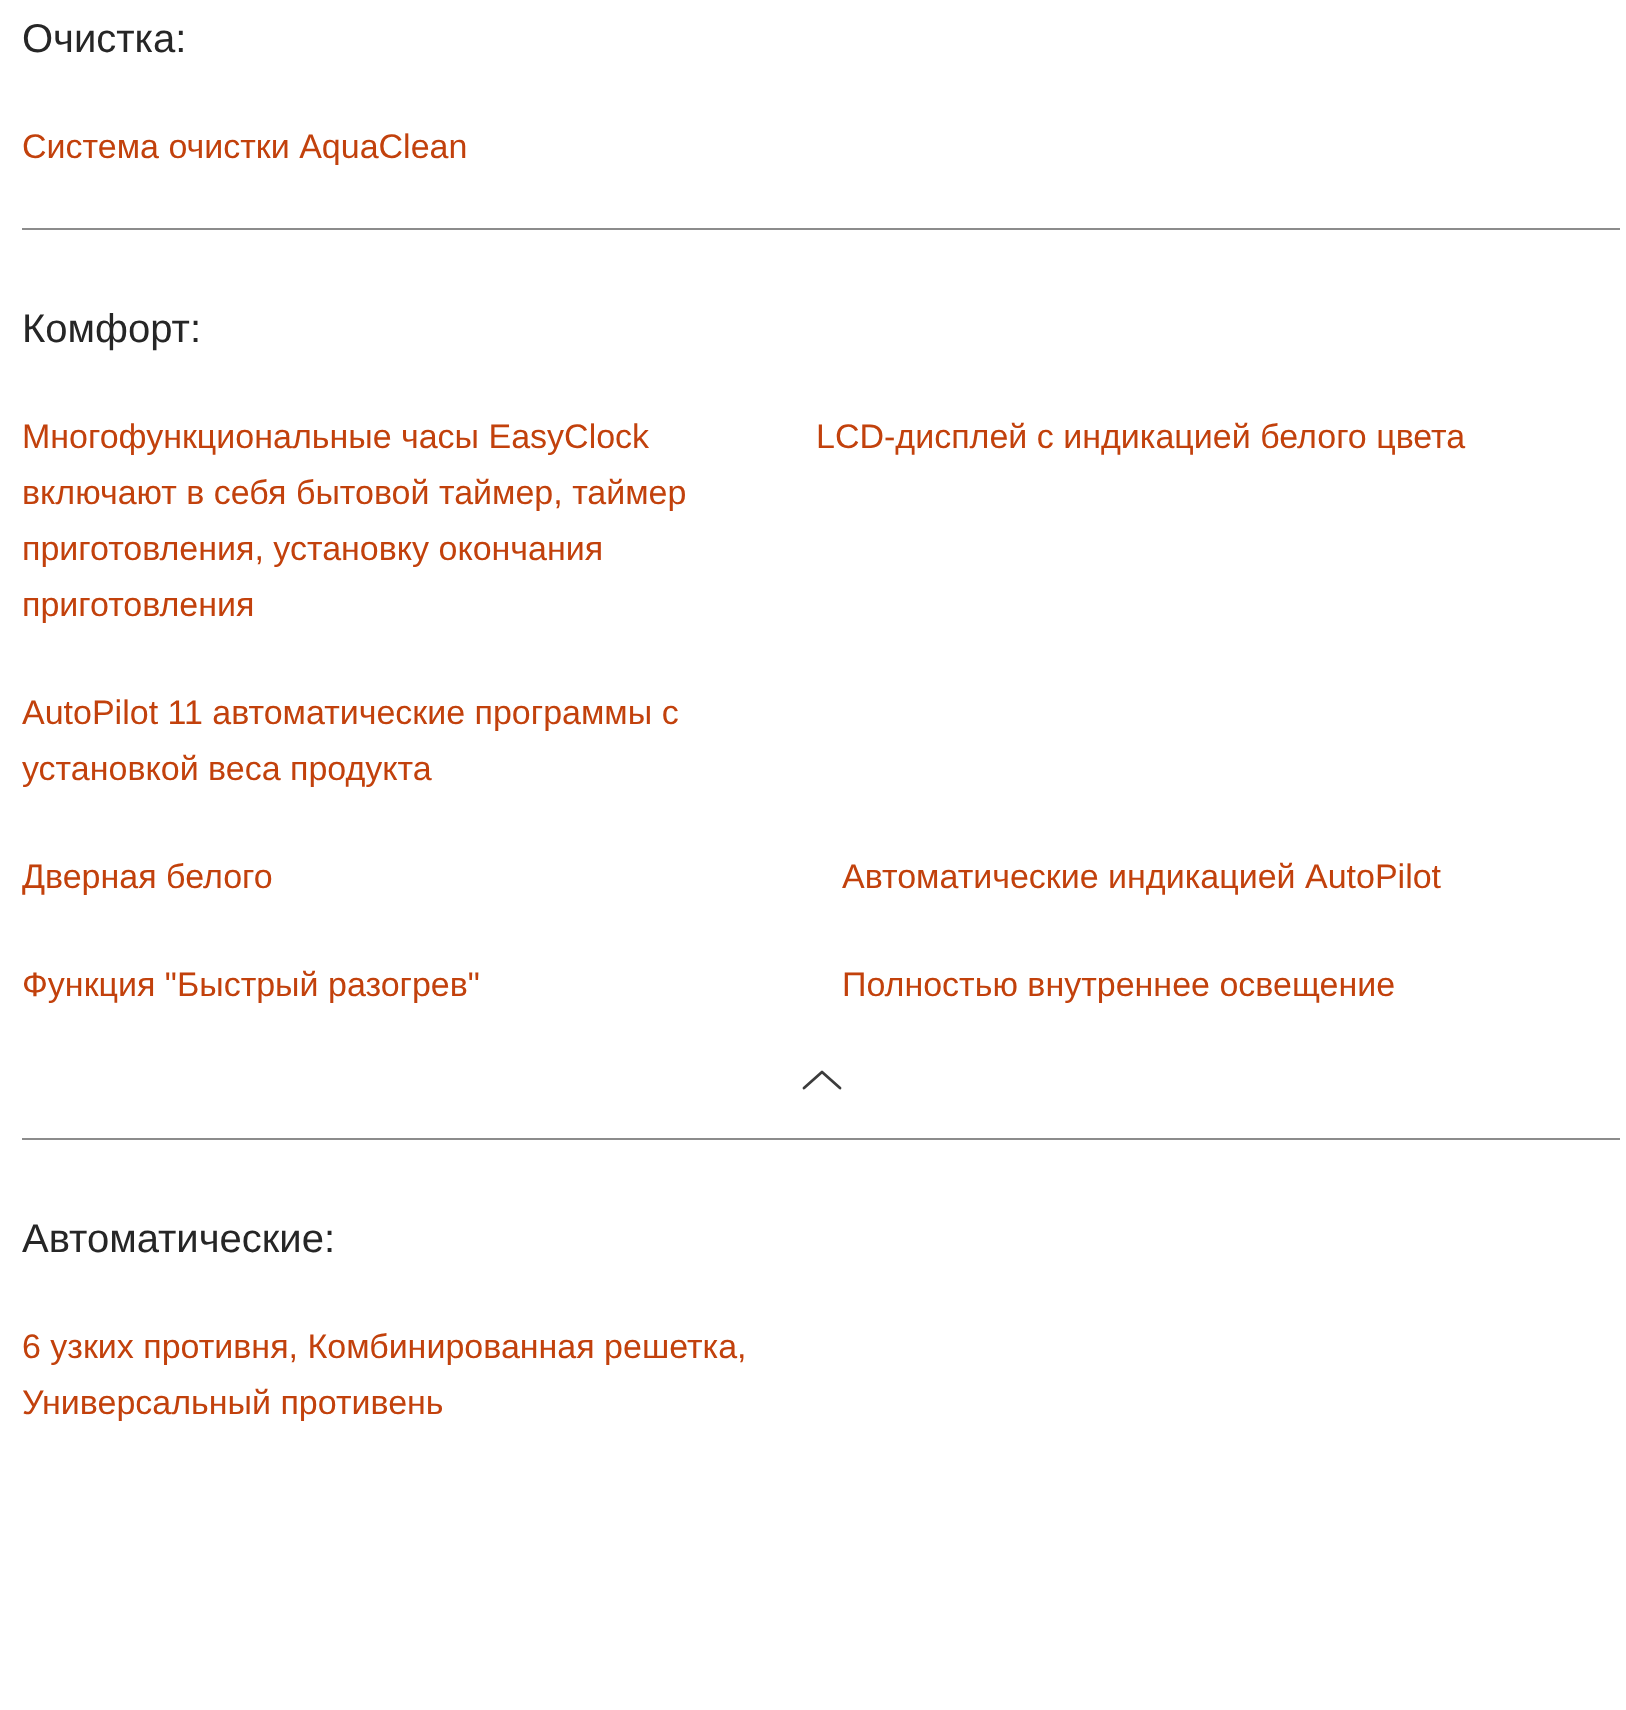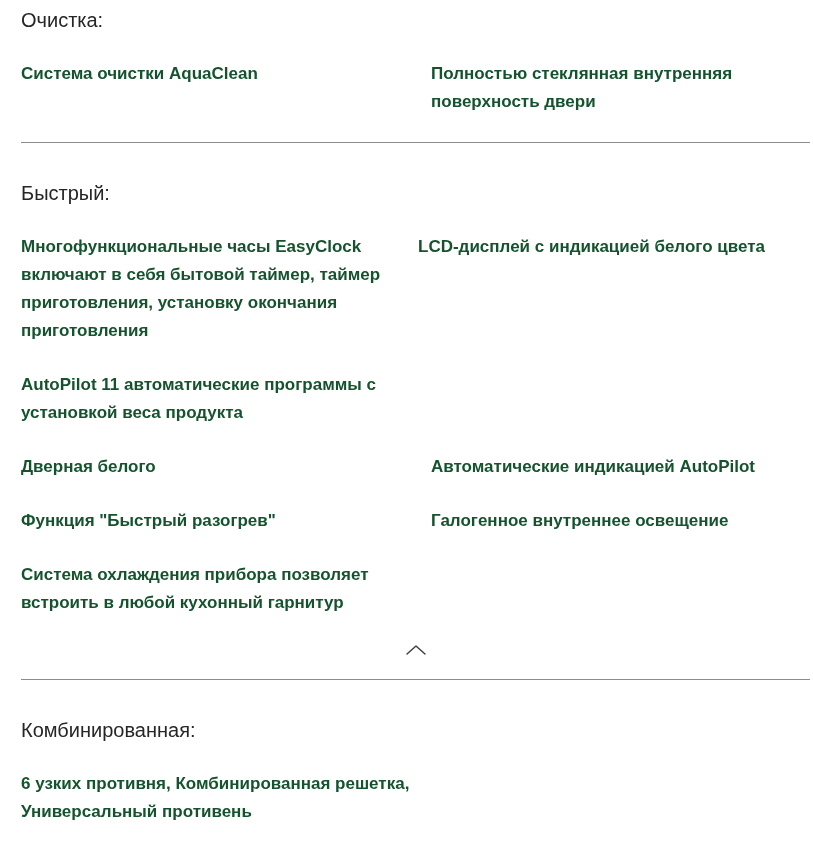--- a/index.html
+++ b/index.html
@@ -5,43 +5,43 @@
   * { box-sizing: border-box; }
   html, body {
     margin: 0;
     padding: 0;
     background: #ffffff;
     font-family: "Liberation Sans", "DejaVu Sans", sans-serif;
   }
   .page {
     width: 813px;
     height: 855px;
-    padding: 8px 3px 0 21px;
+    padding: 8px 3px 0 11px;
     color: #262626;
     overflow: hidden;
   }
   .section-title {
     font-size: 20px;
     line-height: 24px;
     font-weight: 400;
     margin: 0 0 28px 0;
     color: #262626;
   }
   .spec-row {
     display: flex;
     gap: 18px;
     margin-bottom: 26px;
   }
   .spec-cell {
     width: 392px;
     flex: 0 0 392px;
     font-size: 17px;
     line-height: 28px;
-    font-weight: 700;
-    color: #14532d;
+    font-weight: 400;
+    color: #c2410c;
   }
   .spec-cell.right {
     width: 379px;
     flex: 0 0 379px;
   }
   .divider {
     border: 0;
     border-top: 1px solid #8c8c8c;
     margin: 22px 0 38px 0;
   }
@@ -60,65 +60,60 @@
 </style>
 </head>
 <body>
 
 <div class="page">
 
   <section>
     <h3 class="section-title">Очистка:</h3>
     <div class="spec-row">
       <div class="spec-cell left">Система очистки AquaClean</div>
-      <div class="spec-cell right">Полностью стеклянная внутренняя поверхность двери</div>
     </div>
   </section>
 
   <hr class="divider">
 
   <section>
-    <h3 class="section-title">Быстрый:</h3>
+    <h3 class="section-title">Комфорт:</h3>
 
     <div class="spec-row">
       <div class="spec-cell right">Многофункциональные часы EasyClock включают в себя бытовой таймер, таймер приготовления, установку окончания приготовления</div>
       <div class="spec-cell left">LCD-дисплей с индикацией белого цвета</div>
     </div>
 
     <div class="spec-row">
       <div class="spec-cell right">AutoPilot 11 автоматические программы с установкой веса продукта</div>
     </div>
 
     <div class="spec-row">
       <div class="spec-cell left">Дверная белого</div>
       <div class="spec-cell right">Автоматические индикацией AutoPilot</div>
     </div>
 
     <div class="spec-row">
       <div class="spec-cell left">Функция "Быстрый разогрев"</div>
-      <div class="spec-cell right">Галогенное внутреннее освещение</div>
+      <div class="spec-cell right">Полностью внутреннее освещение</div>
     </div>
 
-    <div class="spec-row">
-      <div class="spec-cell left">Система охлаждения прибора позволяет встроить в любой кухонный гарнитур</div>
-      <div class="spec-cell right"></div>
-    </div>
 
     <div class="collapse-wrap">
       <button class="collapse-btn">
         <svg width="20" height="10" viewBox="0 0 20 10">
           <polyline points="1,9 10,1 19,9" fill="none" stroke="#3c3c3c" stroke-width="1.4" stroke-linecap="round" stroke-linejoin="round"></polyline>
         </svg>
       </button>
     </div>
   </section>
 
   <hr class="divider">
 
   <section>
-    <h3 class="section-title">Комбинированная:</h3>
+    <h3 class="section-title">Автоматические:</h3>
     <div class="spec-row">
       <div class="spec-cell left">6 узких противня, Комбинированная решетка, Универсальный противень</div>
       <div class="spec-cell right"></div>
     </div>
   </section>
 
 </div>
 
 </body></html>

